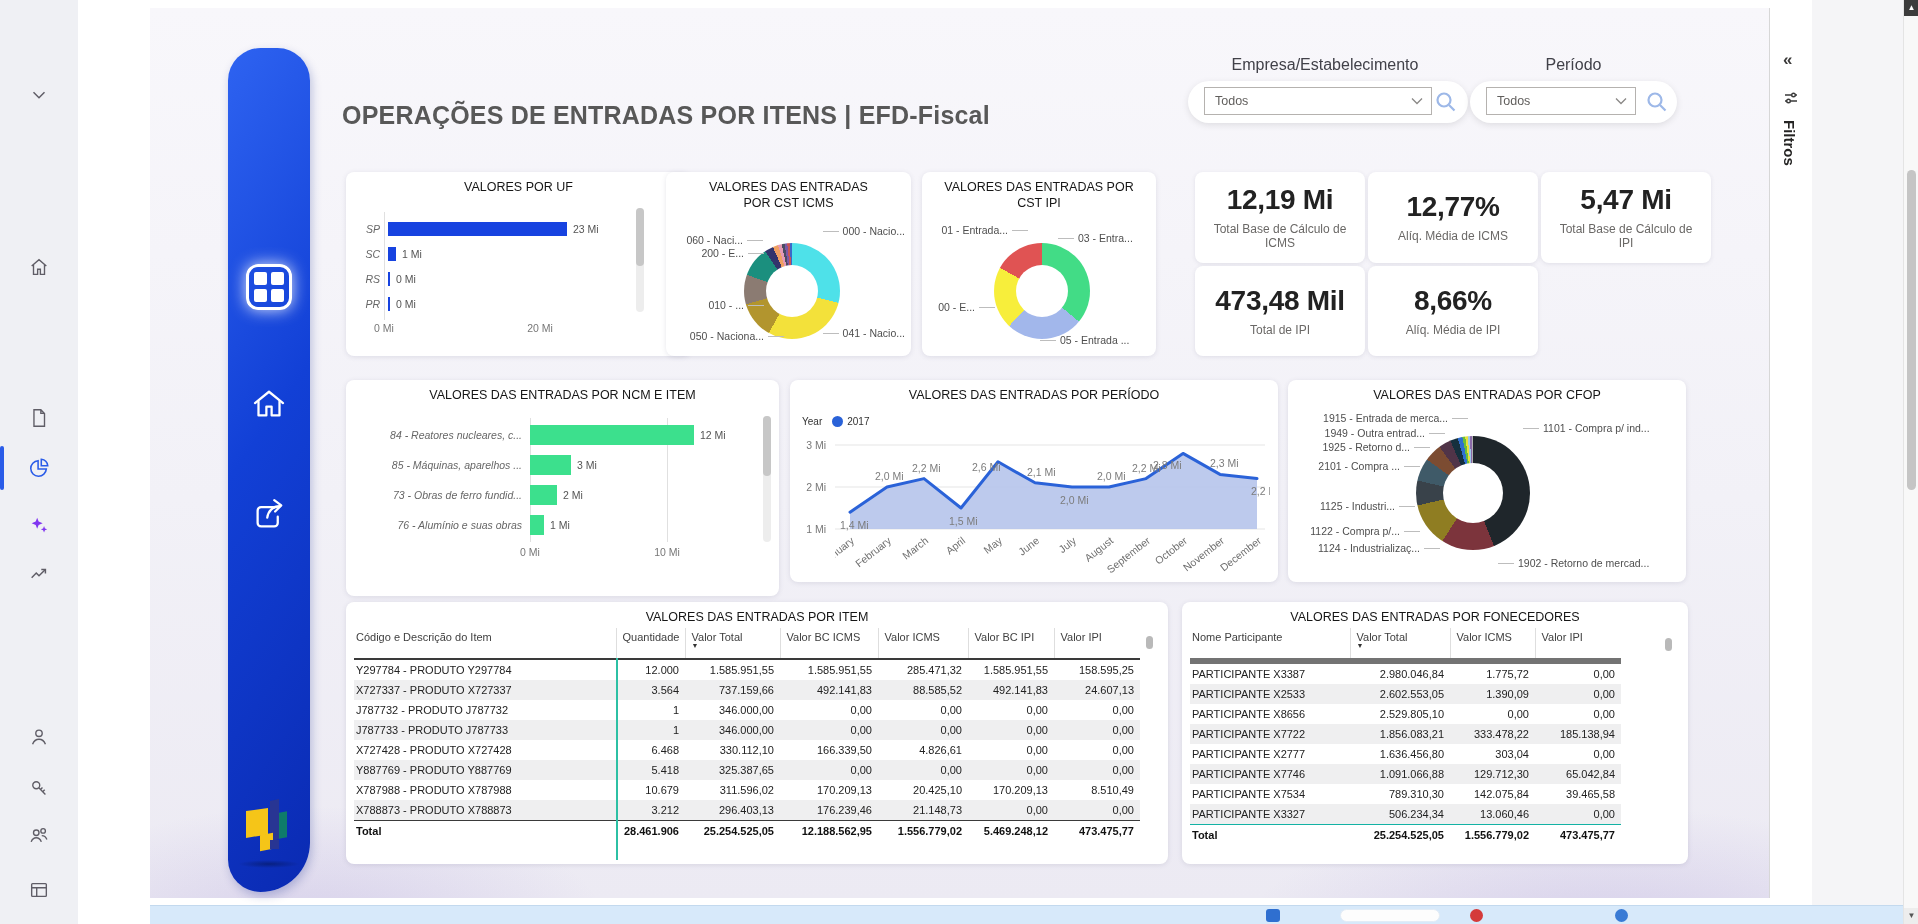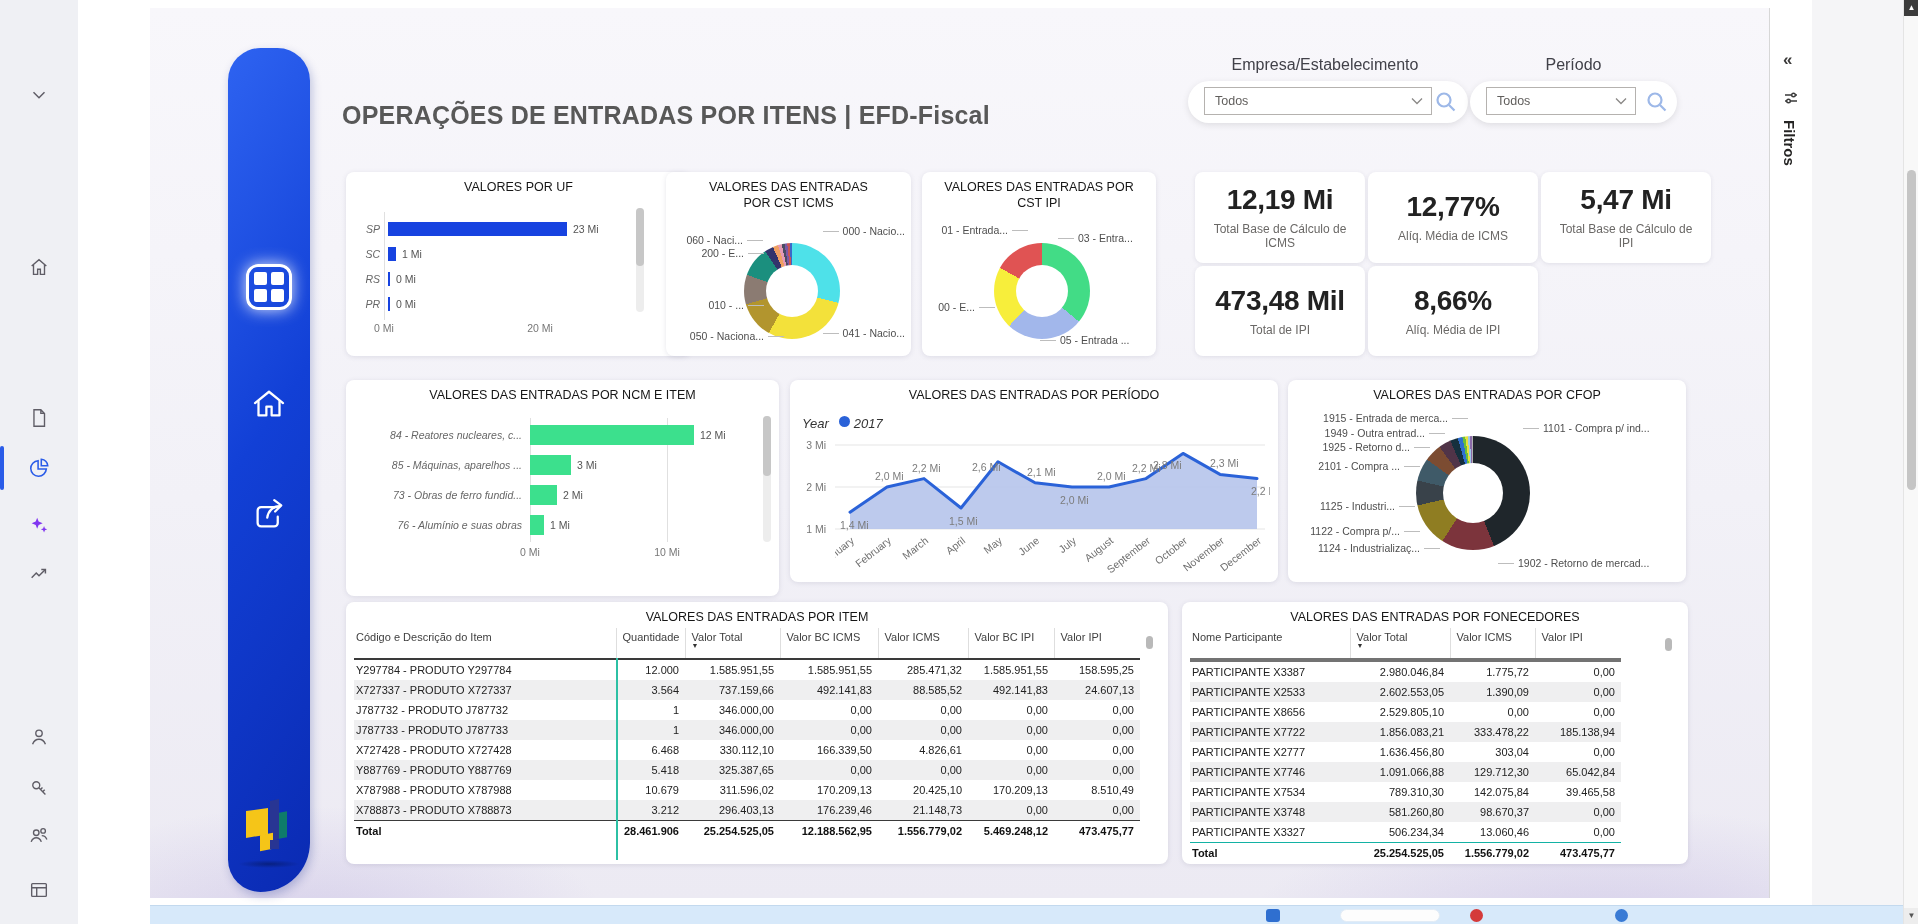--- a/index.html
+++ b/index.html
@@ -56,37 +56,37 @@
   .donut::after{content:"";position:absolute;inset:0;margin:auto;width:var(--hole);height:var(--hole);background:#fff;border-radius:50%;}
   .co{position:absolute;font-size:10.5px;color:#4e4e4e;white-space:nowrap;line-height:14px;}
   .lead-l::before{content:"";position:absolute;left:-20px;top:7px;width:16px;height:1px;background:#bdbdbd;}
   .lead-r::after{content:"";position:absolute;right:-20px;top:7px;width:16px;height:1px;background:#bdbdbd;}
   
   .kpi-grid{position:absolute;display:grid;grid-template-columns:1fr 1fr 1fr;grid-template-rows:1fr 1fr;gap:3px;padding-left:25px;}
   .kpi{background:#fff;border-radius:8px;box-shadow:0 1px 4px rgba(70,70,110,.12);display:flex;flex-direction:column;align-items:center;justify-content:center;padding:0 12px;}
   .kpi-val{font-size:28px;font-weight:700;color:#222;letter-spacing:-.3px;}
   .kpi-lab{font-size:12px;color:#6a6866;margin-top:6px;text-align:center;line-height:1.2;}
   
-  .legend{position:absolute;font-size:13px;color:#333;display:flex;align-items:flex-start;font-style:italic;}
+  .legend{position:absolute;font-size:10px;color:#333;display:flex;align-items:flex-start;}
   .legend .dot{width:11px;height:11px;border-radius:50%;margin:0 4px 0 10px;}
   .ytick{position:absolute;width:28px;text-align:right;font-size:10.5px;color:#777;}
   
   table{border-collapse:collapse;table-layout:fixed;}
   th{font-size:11px;font-weight:400;color:#404040;text-align:left;vertical-align:top;padding:3px 0 0 6px;height:27px;cursor:pointer;white-space:nowrap;overflow:hidden;}
   th:first-child{padding-left:2px;}
   th + th{border-left:1px solid #dedede;}
   .sortarrow{display:block;font-size:7px;color:#333;line-height:6px;}
   tbody td{font-size:11px;color:#222;height:20px;line-height:20px;padding:0 6px 0 2px;white-space:nowrap;overflow:hidden;}
   tbody td.num, tfoot td.num{text-align:right;}
   tbody tr:nth-child(even){background:#efeff0;}
   tfoot td{font-size:11px;font-weight:700;color:#111;height:21px;line-height:21px;padding:0 6px 0 2px;white-space:nowrap;}
   .scrolldot{position:absolute;width:7px;height:13px;border-radius:4px;background:#b9b9b9;cursor:pointer;}
   .t-item thead th{border-bottom:2px solid #3a3a3a;}
   .t-item tfoot td{border-top:1.5px solid #3a3a3a;}
-  .t-forn thead th{border-bottom:4px solid #737373;}
+  .t-forn thead th{border-bottom:6px solid #737373;}
   .t-forn tfoot td{border-top:1.5px solid #13b2a4;}
   .teal-vline{position:absolute;width:2px;background:#2cc0a4;}
 </style>
 </head>
 <body>
 
 <div class="screen">
 
   <aside class="app-sidebar">
     <svg class="sb-ic" style="top:84px" viewBox="0 0 24 24" fill="none" stroke="#5f5d66" stroke-width="1.6">
@@ -520,26 +520,20 @@
               <td class="num">129.712,30</td>
               <td class="num">65.042,84</td>
             </tr>
             <tr>
               <td class="">PARTICIPANTE X7534</td>
               <td class="num">789.310,30</td>
               <td class="num">142.075,84</td>
               <td class="num">39.465,58</td>
             </tr>
             <tr>
-              <td class="">PARTICIPANTE X3748</td>
-              <td class="num">581.260,80</td>
-              <td class="num">98.670,37</td>
-              <td class="num">0,00</td>
-            </tr>
-            <tr>
               <td class="">PARTICIPANTE X3327</td>
               <td class="num">506.234,34</td>
               <td class="num">13.060,46</td>
               <td class="num">0,00</td>
             </tr>
           </tbody>
           <tfoot>
             <tr>
               <td class="">Total</td>
               <td class="num">25.254.525,05</td>

